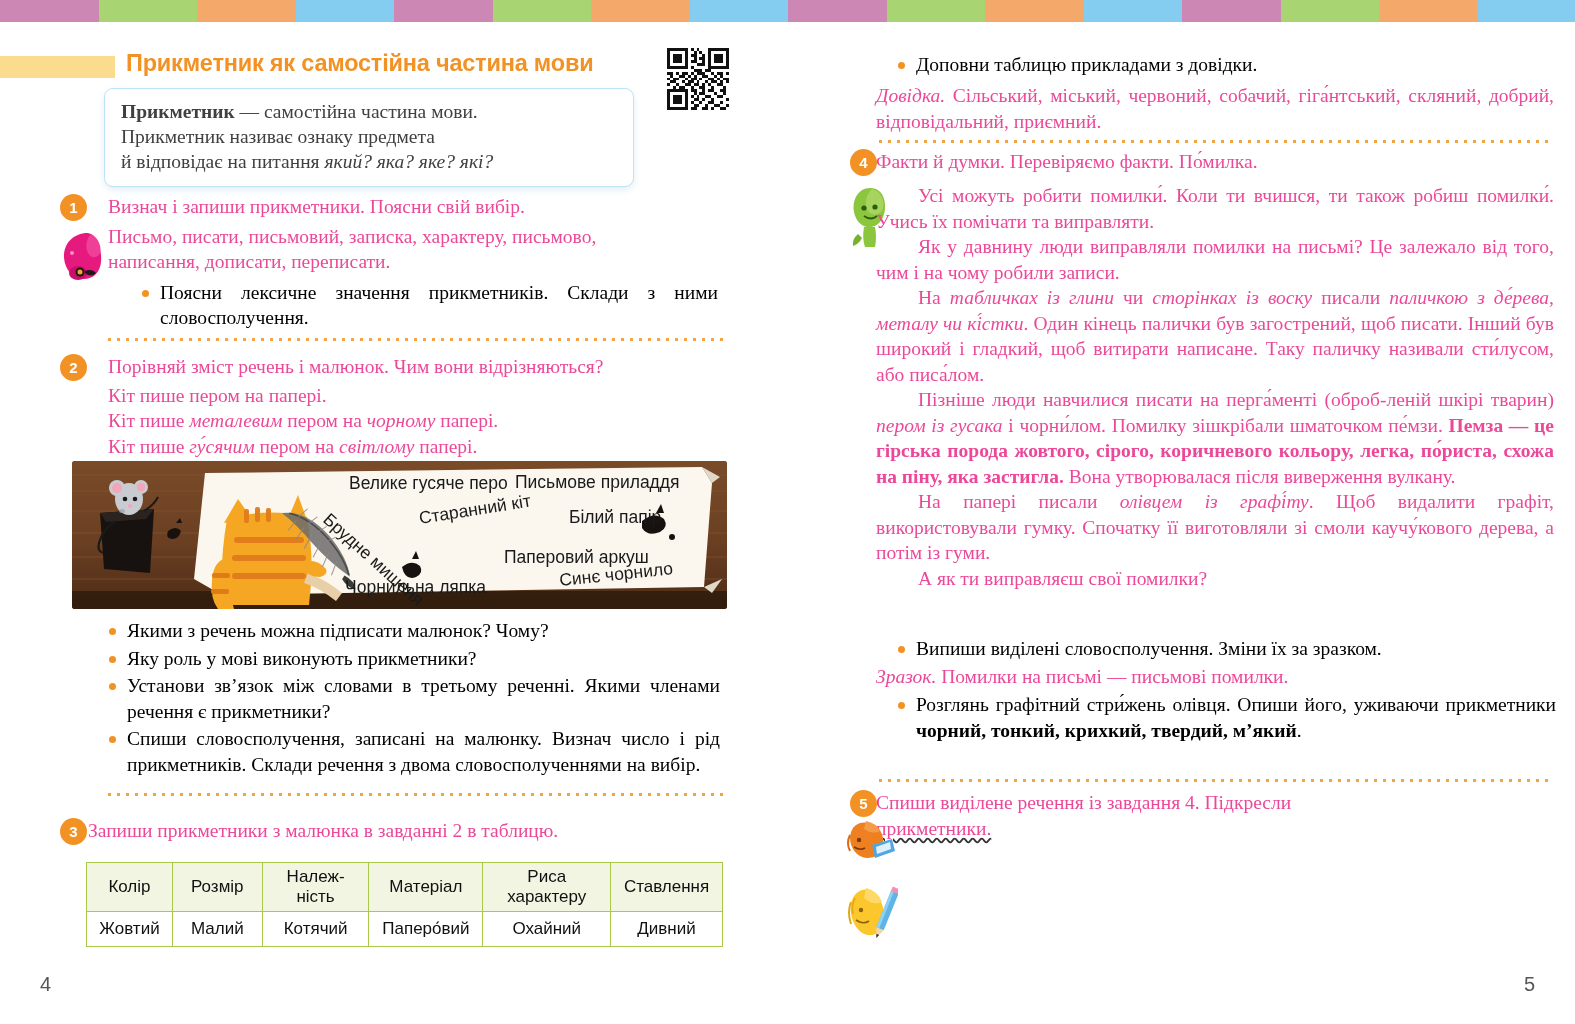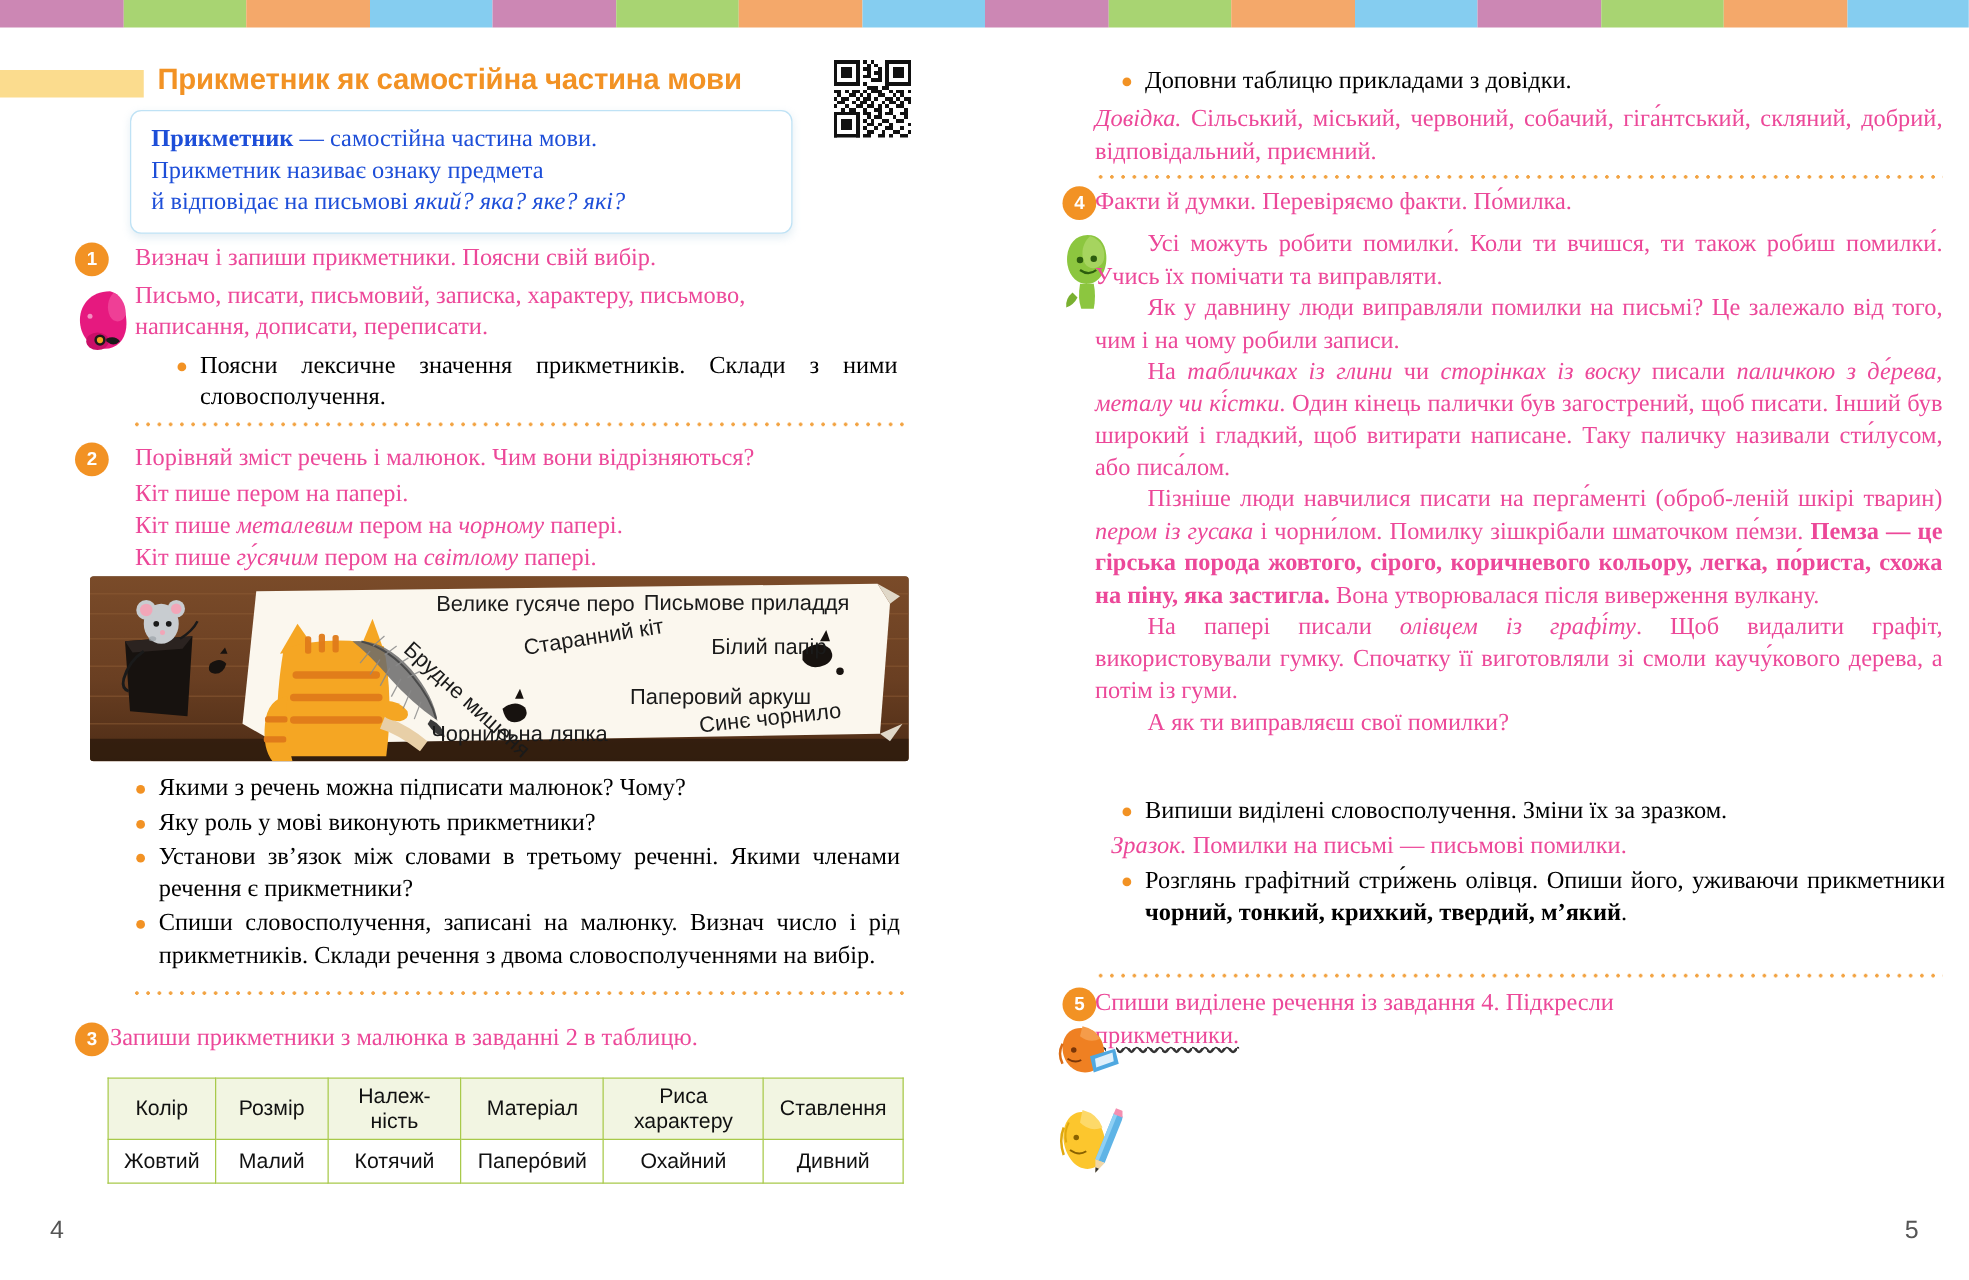--- a/index.html
+++ b/index.html
@@ -52,21 +52,21 @@
   
   #def-box {
     position: absolute; left: 104px; top: 88px;
     width: 530px; padding: 10px 16px 12px 16px;
     background: #ffffff;
     border: 1.3px solid #bfe2f5;
     border-radius: 9px;
     box-shadow: 0 3px 7px rgba(120,170,200,.20);
   }
   #def-box p {
-    font-size: 19.5px; line-height: 25px; color: #1d4ed8;
+    font-size: 19.5px; line-height: 25px; color: #404040;
     white-space: nowrap;
   }
   #def-box .b { font-weight: bold; }
   #def-box .i { font-style: italic; }
 
   
   .ex { position: absolute; }
   .num {
     position: absolute;
     width: 27px; height: 27px; border-radius: 50%;
@@ -279,21 +279,21 @@
         <rect x="8" y="20" width="2" height="1"></rect>
           <rect x="12" y="20" width="2" height="1"></rect>
         <rect x="15" y="20" width="1" height="1"></rect>
           <rect x="18" y="20" width="2" height="1"></rect>
       </g>
     </svg>
 
     <div id="def-box">
       <p><span class="b">Прикметник</span><span> — самостійна частина мови.</span></p>
       <p>Прикметник називає ознаку предмета</p>
-      <p><span>й відповідає на письмові </span><span class="i">який? яка? яке? які?</span></p>
+      <p><span>й відповідає на питання </span><span class="i">який? яка? яке? які?</span></p>
     </div>
 
     <div class="ex" style="left:60px; top:194px; width:660px;">
       <div class="num" style="left:0; top:0;">1</div>
 
       <svg class="mascot" style="left:-2px; top:35px;" width="46" height="54" viewBox="0 0 46 54">
         <path d="M30 4 C14 4 5 16 6 29 C7 41 15 49 24 50 C34 51 42 44 43 33 C44 22 40 6 30 4Z" fill="#e6197f"></path>
         <path d="M33 5 C28 10 27 18 30 24 C33 30 40 29 42 24 C44 18 40 8 33 5Z" fill="#ef3f96"></path>
         <ellipse cx="20" cy="44" rx="9" ry="7" fill="#c90f68"></ellipse>
         <circle cx="22" cy="43" r="4.5" fill="#1a1a1a"></circle>
@@ -497,21 +497,21 @@
       <p style="text-indent:42px;"><span>На </span><span class="i">табличках із глини</span><span> чи </span><span class="i">сторінках із воску</span><span> писали </span><span class="i">паличкою з де́рева, металу чи кі́стки</span><span>. Один кінець палички був загострений, щоб писати. Інший був широкий і гладкий, щоб витирати написане. Таку паличку називали сти́лусом, або писа́лом.</span></p>
       <p style="text-indent:42px;"><span>Пізніше люди навчилися писати на перга́менті (оброб-леній шкірі тварин) </span><span class="i">пером із гусака</span><span> і чорни́лом. Помилку зішкрібали шматочком пе́мзи. </span><span class="b">Пемза — це гірська порода жовтого, сірого, коричневого кольору, легка, по́риста, схожа на піну, яка застигла.</span><span> Вона утворювалася після виверження вулкану.</span></p>
       <p style="text-indent:42px;"><span>На папері писали </span><span class="i">олівцем із графі́ту</span><span>. Щоб видалити графіт, використовували гумку. Спочатку її виготовляли зі смоли каучу́кового дерева, а потім із гуми.</span></p>
       <p style="text-indent:42px;"><span>А як ти виправляєш свої помилки?</span></p>
     </div>
 
     <ul class="bl" style="position:absolute; left:106px; top:636px; width:662px;">
       <li>Випиши виділені словосполучення. Зміни їх за зразком.</li>
     </ul>
 
-    <div class="body" style="position:absolute; left:88px; top:664px; width:678px;margin-left:13px;">
+    <div class="body" style="position:absolute; left:88px; top:664px; width:678px;">
       <span class="i">Зразок.</span><span> Помилки на письмі — письмові помилки.</span>
     </div>
 
     <ul class="bl" style="position:absolute; left:106px; top:692px; width:662px;">
       <li class="j"><span>Розглянь графітний стри́жень олівця. Опиши його, уживаючи прикметники </span><span class="b">чорний, тонкий, крихкий, твердий, м’який</span><span>.</span></li>
     </ul>
 
     <div class="dotsep" style="left:88px; top:779px; width:678px;"></div>
 
     <div class="ex" style="left:62px; top:790px; width:710px;">

